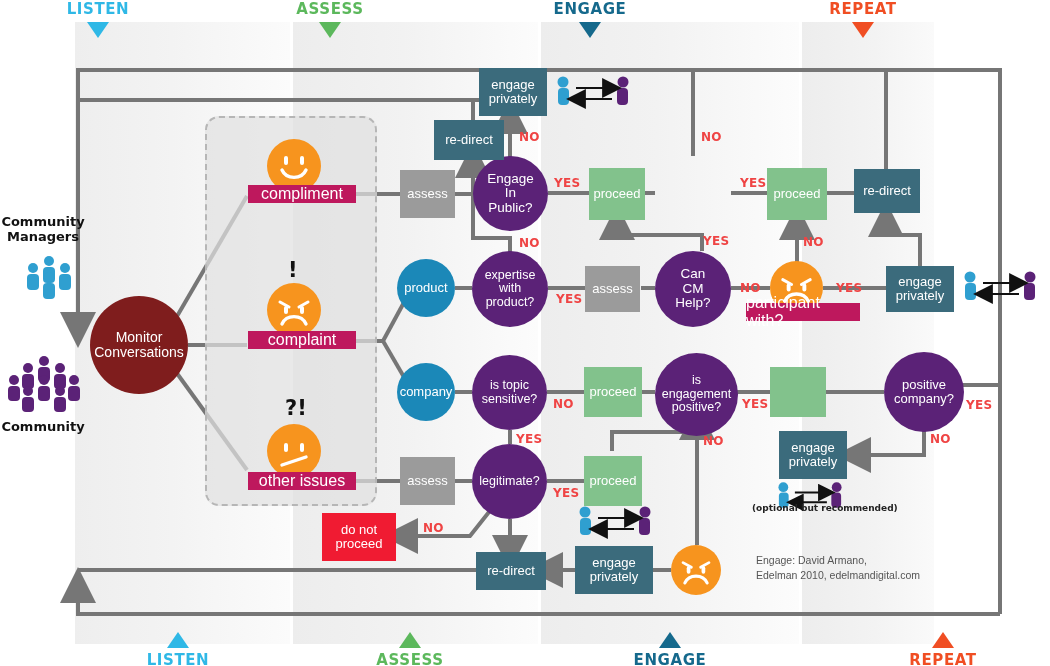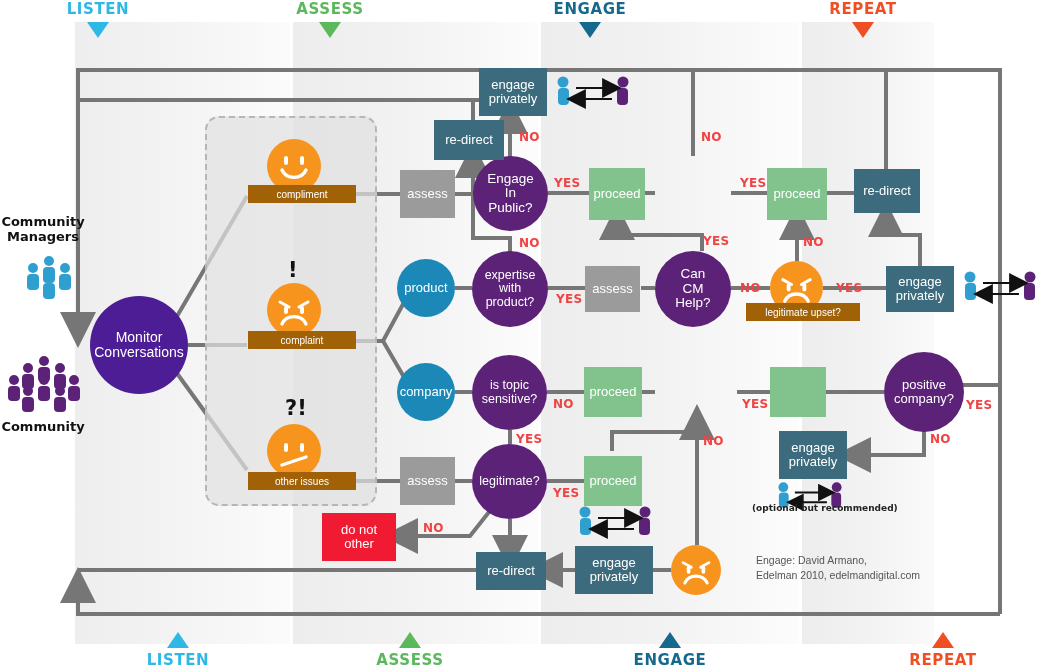--- a/index.html
+++ b/index.html
@@ -21,31 +21,31 @@
   .tri { width:0; height:0; margin:4px auto 0; }
   .tri-down { border-left:11px solid transparent; border-right:11px solid transparent; border-top:16px solid; }
   .tri-up   { border-left:11px solid transparent; border-right:11px solid transparent; border-bottom:16px solid; }
 
   
   .node { position:absolute; display:flex; align-items:center; justify-content:center;
           text-align:center; color:#fff; line-height:1.08; }
 
   .circ { border-radius:50%; }
   .purple { background:#5b2277; }
-  .purple2 { background:#4c1d95; }
+  .purple2 { background:#7f1d1d; }
   .blue   { background:#1b88b8; }
   .teal   { background:#3b6b7c; }
   .green  { background:#82c28c; }
   .grey   { background:#9b9b9b; }
   .red    { background:#f01b32; }
 
   .lbl-yn { position:absolute; font-weight:bold; font-size:12px; color:#ef4444;
             font-family:"DejaVu Sans", sans-serif; letter-spacing:.3px; }
 
-  .tag { position:absolute; background:#a16207; color:#fff; font-size:10px;
+  .tag { position:absolute; background:#be185d; color:#fff; font-size:16px;
          display:flex; align-items:center; justify-content:center; }
   svg.overlay { position:absolute; left:0; top:0; width:1050px; height:666px; pointer-events:none; }
 
   .side-label { position:absolute; font-weight:bold; font-size:13px; color:#111;
                 text-align:center; font-family:"DejaVu Sans", sans-serif; line-height:1.15; }
   .src { position:absolute; font-size:10.5px; color:#555; line-height:1.45;
          font-family:"Liberation Sans", sans-serif; }
   .optnote { position:absolute; font-size:9px; font-weight:bold; color:#222;
              font-family:"DejaVu Sans", sans-serif;text-align:right; }
 
@@ -280,20 +280,23 @@
 Public?</div>
   <div class="node circ purple" style="left:472px; top:251px; width:76px; height:76px; font-size:12.5px; white-space:pre-line;">expertise
 with
 product?</div>
   <div class="node circ purple" style="left:472px; top:444px; width:75px; height:75px; font-size:12.5px; white-space:pre-line;">legitimate?</div>
   <div class="node circ purple" style="left:472px; top:355px; width:75px; height:75px; font-size:12.5px; white-space:pre-line;">is topic
 sensitive?</div>
   <div class="node circ purple" style="left:655px; top:251px; width:76px; height:76px; font-size:13.5px; white-space:pre-line;">Can
 CM
 Help?</div>
+  <div class="node circ purple" style="left:655px; top:353px; width:83px; height:83px; font-size:12.5px; white-space:pre-line;">is
+engagement
+positive?</div>
   <div class="node circ purple" style="left:884px; top:352px; width:80px; height:80px; font-size:13px; white-space:pre-line;">positive
 company?</div>
 
   <div class="node green" style="left:589px; top:168px; width:56px; height:52px; font-size:13px;">proceed</div>
   <div class="node green" style="left:767px; top:168px; width:60px; height:52px; font-size:13px;">proceed</div>
   <div class="node green" style="left:584px; top:367px; width:58px; height:50px; font-size:13px;">proceed</div>
   <div class="node green" style="left:584px; top:456px; width:58px; height:50px; font-size:13px;">proceed</div>
   <div class="node green" style="left:770px; top:367px; width:56px; height:50px; font-size:13px;"></div>
 
   <div class="node teal" style="left:479px; top:68px; width:68px; height:48px; font-size:13px; white-space:pre-line;">engage
@@ -302,31 +305,31 @@
   <div class="node teal" style="left:854px; top:169px; width:66px; height:44px; font-size:13px;">re-direct</div>
   <div class="node teal" style="left:886px; top:266px; width:68px; height:46px; font-size:13px; white-space:pre-line;">engage
 privately</div>
   <div class="node teal" style="left:779px; top:431px; width:68px; height:48px; font-size:13px; white-space:pre-line;">engage
 privately</div>
   <div class="node teal" style="left:575px; top:546px; width:78px; height:48px; font-size:13px; white-space:pre-line;">engage
 privately</div>
   <div class="node teal" style="left:476px; top:552px; width:70px; height:38px; font-size:13px;">re-direct</div>
 
   <div class="node red" style="left:322px; top:513px; width:74px; height:48px; font-size:13px; white-space:pre-line;">do not
-other</div>
+proceed</div>
 
   <svg style="position:absolute;left:770px;top:261px;width:53px;height:53px" viewBox="0 0 54 54">
     <circle cx="27" cy="27" r="27" fill="#f7941e"></circle>
     <path d="M13,19 L22,24" stroke="#fff" stroke-width="3" stroke-linecap="round"></path>
     <path d="M41,19 L32,24" stroke="#fff" stroke-width="3" stroke-linecap="round"></path>
     <rect x="17" y="23" width="4" height="8" rx="2" fill="#fff"></rect>
     <rect x="33" y="23" width="4" height="8" rx="2" fill="#fff"></rect>
     <path d="M15,41 a13,12 0 0 1 24,0" fill="none" stroke="#fff" stroke-width="3.4" stroke-linecap="round"></path>
   </svg>
-  <div class="tag" style="left:746px; top:303px; width:114px; height:18px;">legitimate upset?</div>
+  <div class="tag" style="left:746px; top:303px; width:114px; height:18px;">participant with?</div>
 
   <svg style="position:absolute;left:671px;top:545px;width:50px;height:50px" viewBox="0 0 54 54">
     <circle cx="27" cy="27" r="27" fill="#f7941e"></circle>
     <path d="M13,19 L22,24" stroke="#fff" stroke-width="3" stroke-linecap="round"></path>
     <path d="M41,19 L32,24" stroke="#fff" stroke-width="3" stroke-linecap="round"></path>
     <rect x="17" y="23" width="4" height="8" rx="2" fill="#fff"></rect>
     <rect x="33" y="23" width="4" height="8" rx="2" fill="#fff"></rect>
     <path d="M15,41 a13,12 0 0 1 24,0" fill="none" stroke="#fff" stroke-width="3.4" stroke-linecap="round"></path>
   </svg>
 

